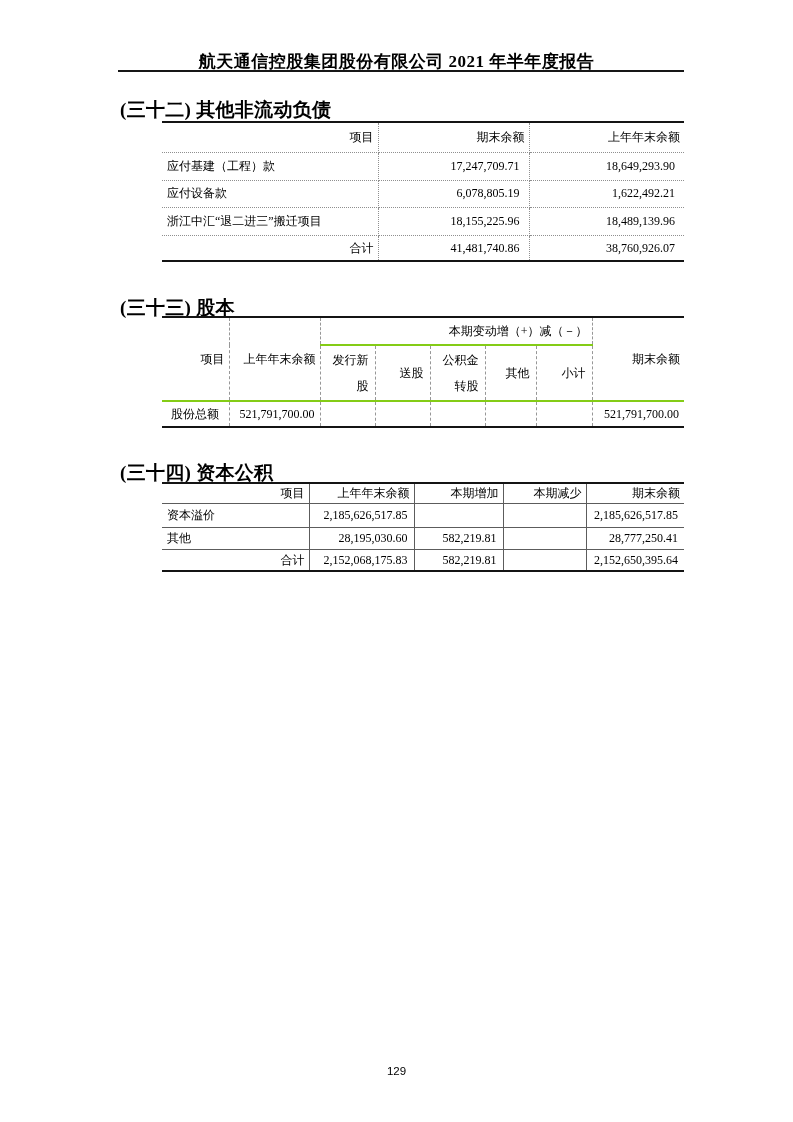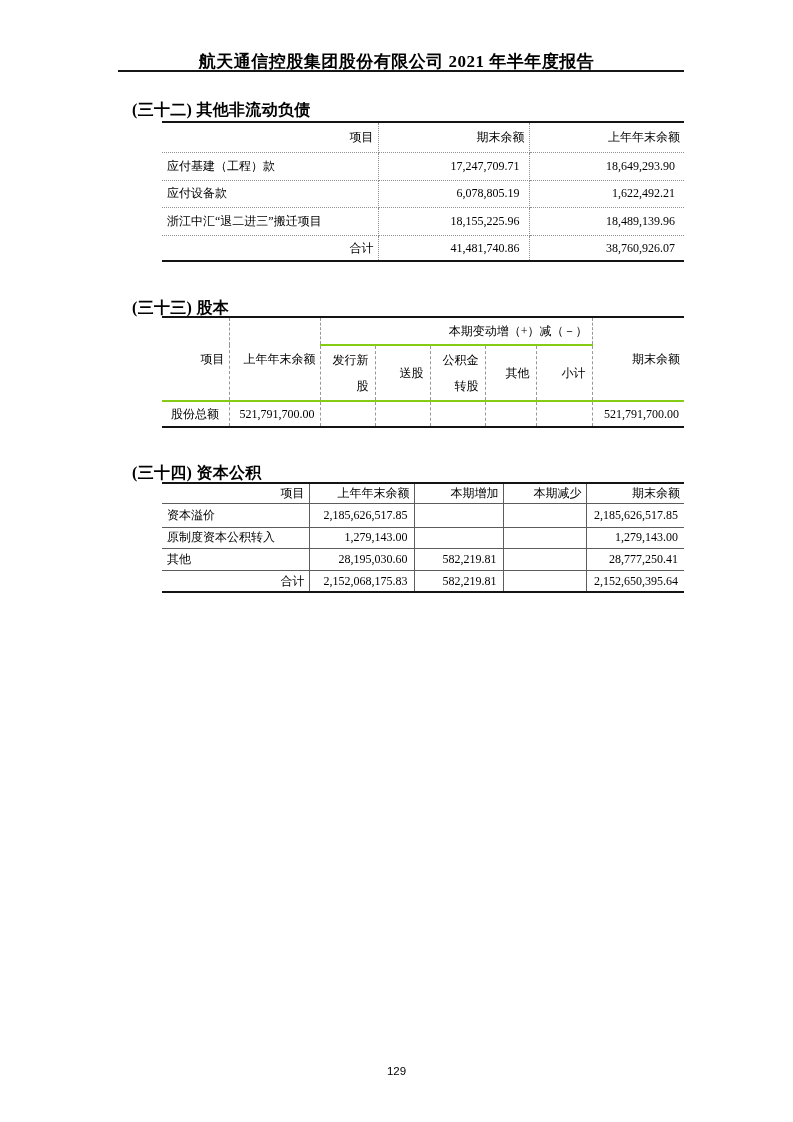--- a/index.html
+++ b/index.html
@@ -20,22 +20,22 @@
     position: absolute; top: 55px; left: 0;
     width: 793px; text-align: center;
     font-size: 17px; font-weight: bold;
     line-height: 14px; letter-spacing: 0.5px;
   }
   .header-rule {
     position: absolute; top: 70px; left: 118px;
     width: 566px; height: 2.2px; background: #161616;
   }
   .sec-heading {
-    position: absolute; left: 132px;
-    font-size: 16px; font-weight: bold; line-height: 17px;
+    position: absolute; left: 120px;
+    font-size: 19px; font-weight: bold; line-height: 17px;
     letter-spacing: 0.3px;
   }
   #h32 { top: 101px; }
   #h33 { top: 299px; }
   #h34 { top: 464px; }
 
   table.tbl {
     position: absolute; left: 162px;
     border-collapse: collapse; table-layout: fixed;
     width: 522px; font-size: 12px;
@@ -191,27 +191,20 @@
       </tr>
     </thead>
     <tbody>
       <tr style="height:24px">
         <td class="lbl">资本溢价</td>
         <td class="num">2,185,626,517.85</td>
         <td class="num"></td>
         <td class="num"></td>
         <td class="num">2,185,626,517.85</td>
       </tr>
-      <tr style="height:21px">
-        <td class="lbl">原制度资本公积转入</td>
-        <td class="num">1,279,143.00</td>
-        <td class="num"></td>
-        <td class="num"></td>
-        <td class="num">1,279,143.00</td>
-      </tr>
       <tr style="height:22px">
         <td class="lbl">其他</td>
         <td class="num">28,195,030.60</td>
         <td class="num">582,219.81</td>
         <td class="num"></td>
         <td class="num">28,777,250.41</td>
       </tr>
       <tr style="height:22px">
         <td class="ctr">合计</td>
         <td class="num">2,152,068,175.83</td>

